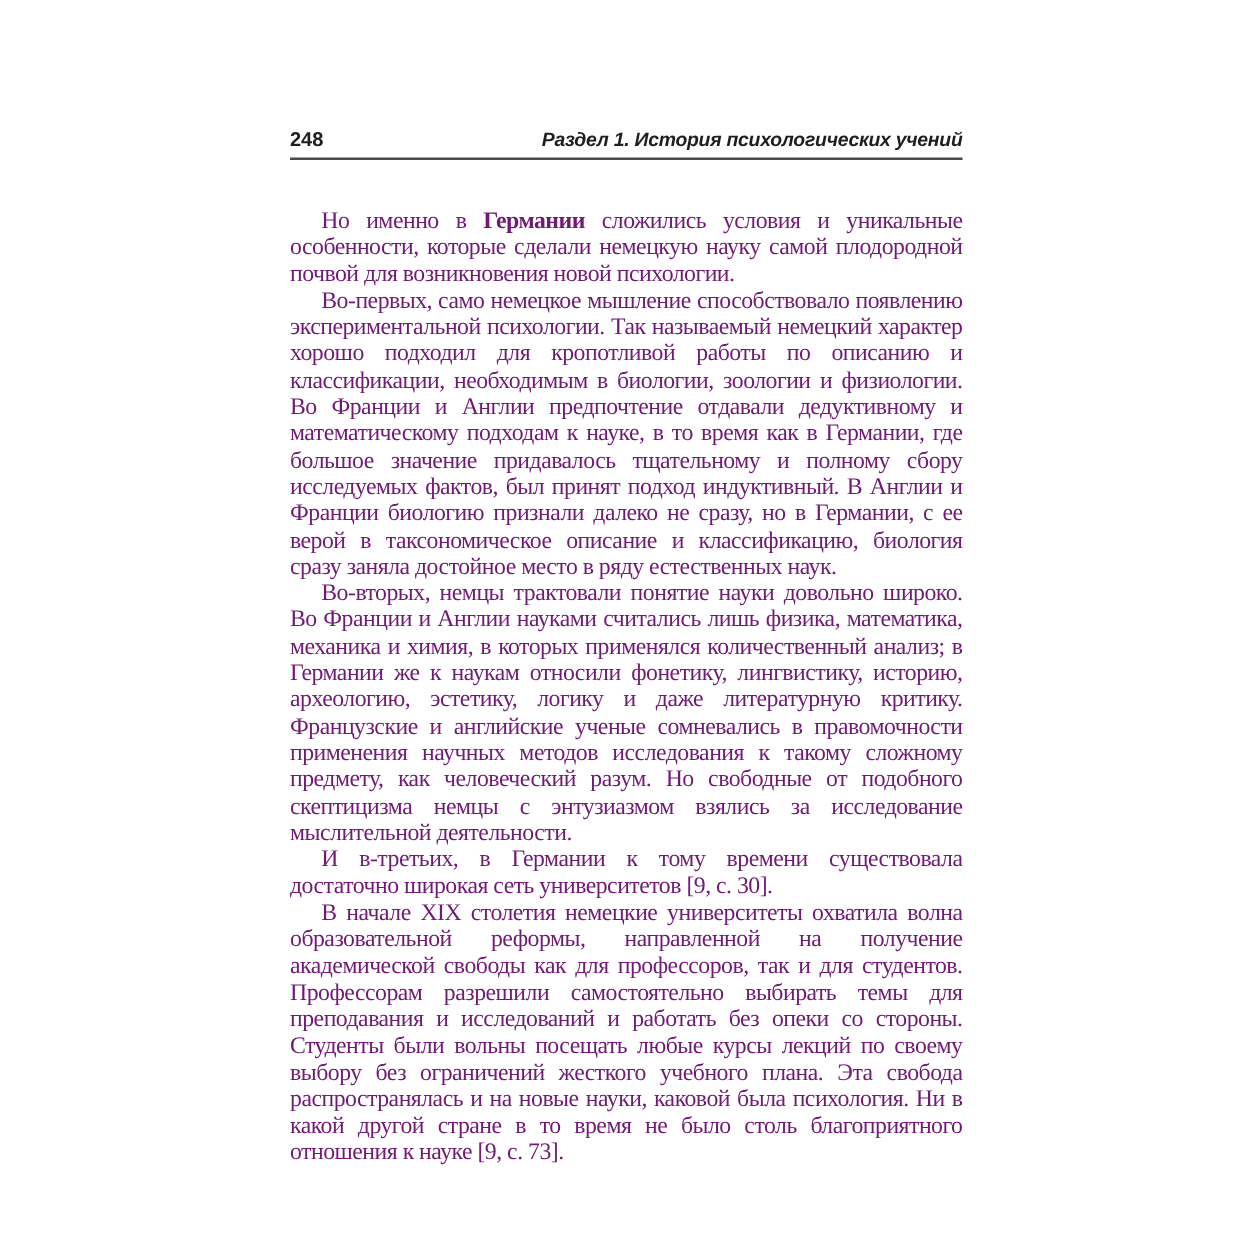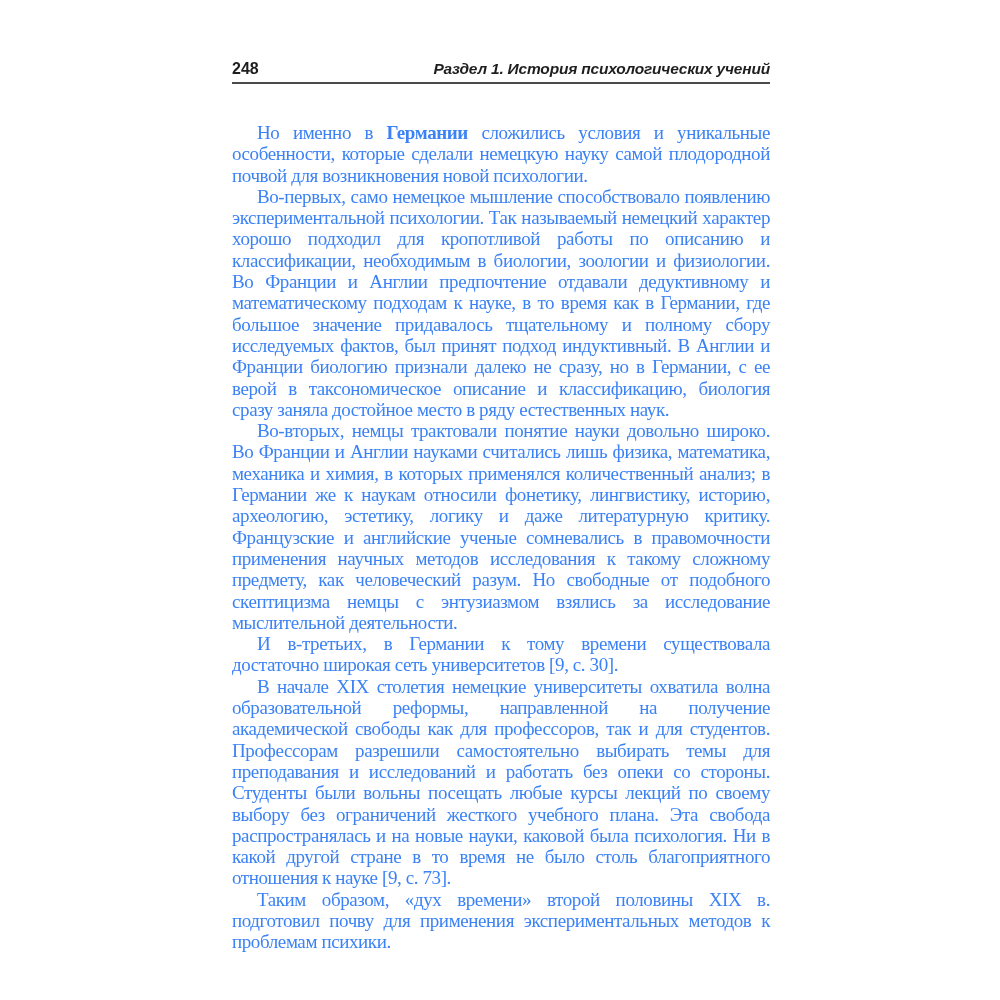--- a/index.html
+++ b/index.html
@@ -20,35 +20,36 @@
     width: 538px;
   }
   .page-header {
     display: flex;
     justify-content: space-between;
     align-items: baseline;
     border-bottom: 2px solid #4a4a4a;
     padding-bottom: 4px;
     font-family: "Liberation Sans", "DejaVu Sans", sans-serif;
     color: #1e1e1e;
+    margin-top: 44px;
   }
   .page-number {
     font-size: 16px;
     font-weight: 700;
     letter-spacing: 0;
   }
   .section-title {
     font-size: 15.5px;
     font-weight: 700;
     letter-spacing: -0.2px;
     font-style: italic;
   }
   .page-body {
     margin-top: 38px;
-    color: #3b82f6;
+    color: #701a75;
     font-size: 19px;
     line-height: 21.3px;
     text-align: justify;
     letter-spacing: -0.4px;
   }
   .para {
     margin: 0;
     text-indent: 25px;
   }
   .para strong {
@@ -70,17 +71,16 @@
     <p class="para"><span>Но именно в </span><strong>Германии</strong><span> сложились условия и уникальные особенности, которые сделали немецкую науку самой плодородной почвой для возникновения новой психологии.</span></p>
 
     <p class="para">Во-первых, само немецкое мышление способствовало появлению экспериментальной психологии. Так называемый немецкий характер хорошо подходил для кропотливой работы по описанию и классификации, необходимым в биологии, зоологии и физиологии. Во Франции и Англии предпочтение отдавали дедуктивному и математическому подходам к науке, в то время как в Германии, где большое значение придавалось тщательному и полному сбору исследуемых фактов, был принят подход индуктивный. В Англии и Франции биологию признали далеко не сразу, но в Германии, с ее верой в таксономическое описание и классификацию, биология сразу заняла достойное место в ряду естественных наук.</p>
 
     <p class="para">Во-вторых, немцы трактовали понятие науки довольно широко. Во Франции и Англии науками считались лишь физика, математика, механика и химия, в которых применялся количественный анализ; в Германии же к наукам относили фонетику, лингвистику, историю, археологию, эстетику, логику и даже литературную критику. Французские и английские ученые сомневались в правомочности применения научных методов исследования к такому сложному предмету, как человеческий разум. Но свободные от подобного скептицизма немцы с энтузиазмом взялись за исследование мыслительной деятельности.</p>
 
     <p class="para">И в-третьих, в Германии к тому времени существовала достаточно широкая сеть университетов [9, с. 30].</p>
 
     <p class="para">В начале XIX столетия немецкие университеты охватила волна образовательной реформы, направленной на получение академической свободы как для профессоров, так и для студентов. Профессорам разрешили самостоятельно выбирать темы для преподавания и исследований и работать без опеки со стороны. Студенты были вольны посещать любые курсы лекций по своему выбору без ограничений жесткого учебного плана. Эта свобода распространялась и на новые науки, каковой была психология. Ни в какой другой стране в то время не было столь благоприятного отношения к науке [9, с. 73].</p>
 
-    <p class="para">Таким образом, «дух времени» второй половины XIX в. подготовил почву для применения экспериментальных методов к проблемам психики.</p>
 
   </main>
 
 </div>
 
 </body></html>

